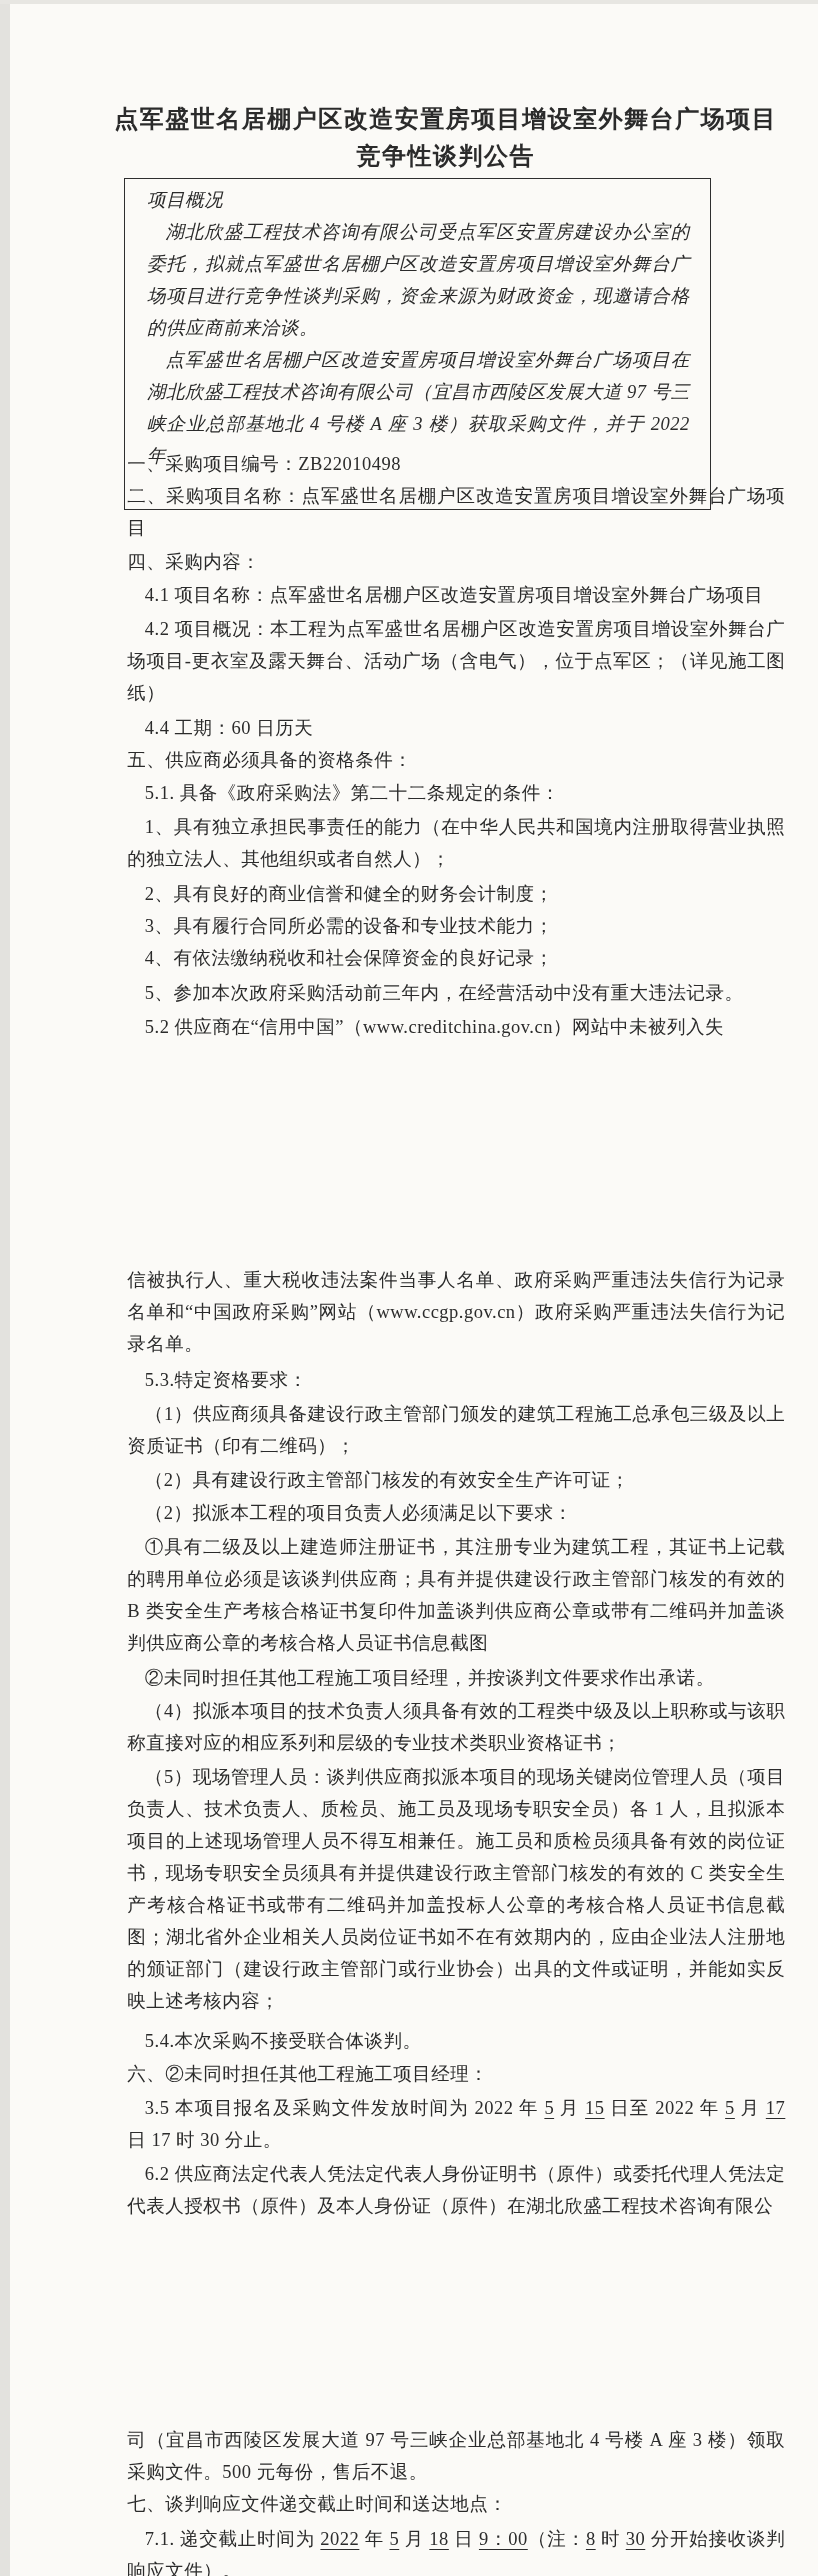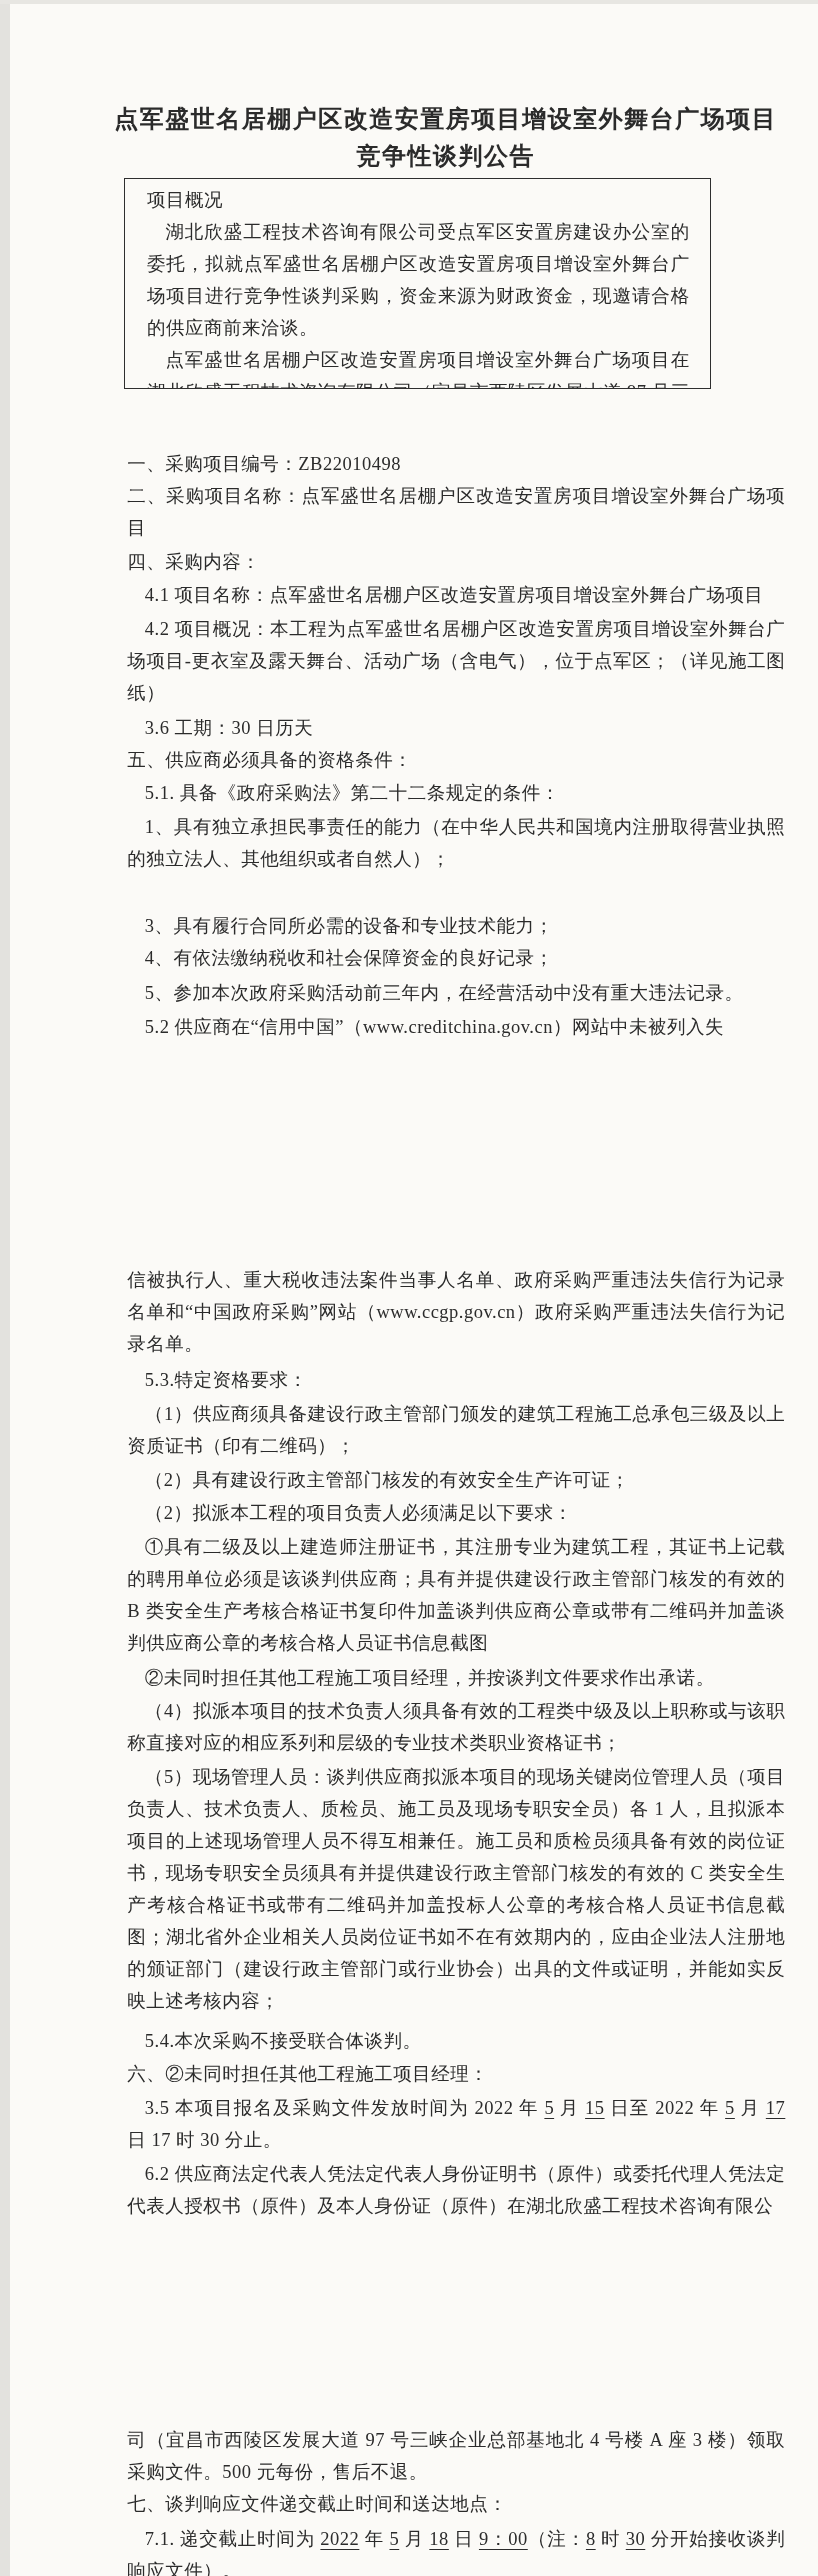--- a/index.html
+++ b/index.html
@@ -14,23 +14,23 @@
     background:#fbfaf7;
   }
   .edge-left{position:absolute;left:0;top:0;width:10.3px;height:3470px;background:#e3e2de;}
   .edge-top{position:absolute;left:0;top:0;width:818px;height:4.1px;background:#e7e6e2;}
   .title{
     position:absolute;left:52px;top:97px;width:767px;
     text-align:center;font-weight:bold;font-size:24px;line-height:37px;
     letter-spacing:1.5px;
   }
   .box{
-    position:absolute;left:114px;top:174px;width:587px;height:211px;
+    position:absolute;left:114px;top:174px;width:587px;height:332px;
     border:1.5px solid #2e2e2e;box-sizing:border-box;
-    padding:5.2px 20.6px 0 21.6px;overflow:hidden;
+    padding:5.2px 20.6px 0 21.6px;overflow:hidden;font-style:italic;
   }
   .bpara,.para{
     font-size:18.5px;line-height:32px;
     text-align:justify;text-align-last:left;
     word-break:break-all;letter-spacing:0.5px;
   }
   .para{position:absolute;left:117px;width:658px;}
   .ind{text-indent:17.5px;}
   .bind{text-indent:18.5px;}
   .u{text-decoration:underline;text-underline-offset:3.6px;text-decoration-thickness:1px;}
@@ -49,24 +49,25 @@
     <div class="bpara">项目概况</div>
     <div class="bpara bind">湖北欣盛工程技术咨询有限公司受点军区安置房建设办公室的委托，拟就点军盛世名居棚户区改造安置房项目增设室外舞台广场项目进行竞争性谈判采购，资金来源为财政资金，现邀请合格的供应商前来洽谈。</div>
     <div class="bpara bind"><span>点军盛世名居棚户区改造安置房项目增设室外舞台广场项目在湖北欣盛工程技术咨询有限公司（宜昌市西陵区发展大道 97 号三峡企业总部基地北 4 号楼 A 座 3 楼）获取采购文件，并于 2022 年 </span></div>
   </div>
 
   <div class="para" style="top:444px">一、采购项目编号：ZB22010498</div>
   <div class="para" style="top:476px">二、采购项目名称：点军盛世名居棚户区改造安置房项目增设室外舞台广场项目</div>
   <div class="para" style="top:542px">四、采购内容：</div>
   <div class="para ind" style="top:575px">4.1 项目名称：点军盛世名居棚户区改造安置房项目增设室外舞台广场项目</div>
   <div class="para ind" style="top:609px">4.2 项目概况：本工程为点军盛世名居棚户区改造安置房项目增设室外舞台广场项目-更衣室及露天舞台、活动广场（含电气），位于点军区；（详见施工图纸）</div>
-  <div class="para ind" style="top:708px">3.6 工期：30 日历天</div>
+  <div class="para ind" style="top:708px">4.4 工期：60 日历天</div>
   <div class="para" style="top:740px">五、供应商必须具备的资格条件：</div>
   <div class="para ind" style="top:773px">5.1. 具备《政府采购法》第二十二条规定的条件：</div>
   <div class="para ind" style="top:807px">1、具有独立承担民事责任的能力（在中华人民共和国境内注册取得营业执照的独立法人、其他组织或者自然人）；</div>
+  <div class="para ind" style="top:874px">2、具有良好的商业信誉和健全的财务会计制度；</div>
   <div class="para ind" style="top:906px">3、具有履行合同所必需的设备和专业技术能力；</div>
   <div class="para ind" style="top:938px">4、有依法缴纳税收和社会保障资金的良好记录；</div>
   <div class="para ind" style="top:973px">5、参加本次政府采购活动前三年内，在经营活动中没有重大违法记录。</div>
   <div class="para ind" style="top:1007px">5.2 供应商在“信用中国”（www.creditchina.gov.cn）网站中未被列入失</div>
 
   <div class="para" style="top:1260px">信被执行人、重大税收违法案件当事人名单、政府采购严重违法失信行为记录名单和“中国政府采购”网站（www.ccgp.gov.cn）政府采购严重违法失信行为记录名单。</div>
   <div class="para ind" style="top:1360px">5.3.特定资格要求：</div>
   <div class="para ind" style="top:1394px">（1）供应商须具备建设行政主管部门颁发的建筑工程施工总承包三级及以上资质证书（印有二维码）；</div>
   <div class="para ind" style="top:1460px">（2）具有建设行政主管部门核发的有效安全生产许可证；</div>
   <div class="para ind" style="top:1493px">（2）拟派本工程的项目负责人必须满足以下要求：</div>

